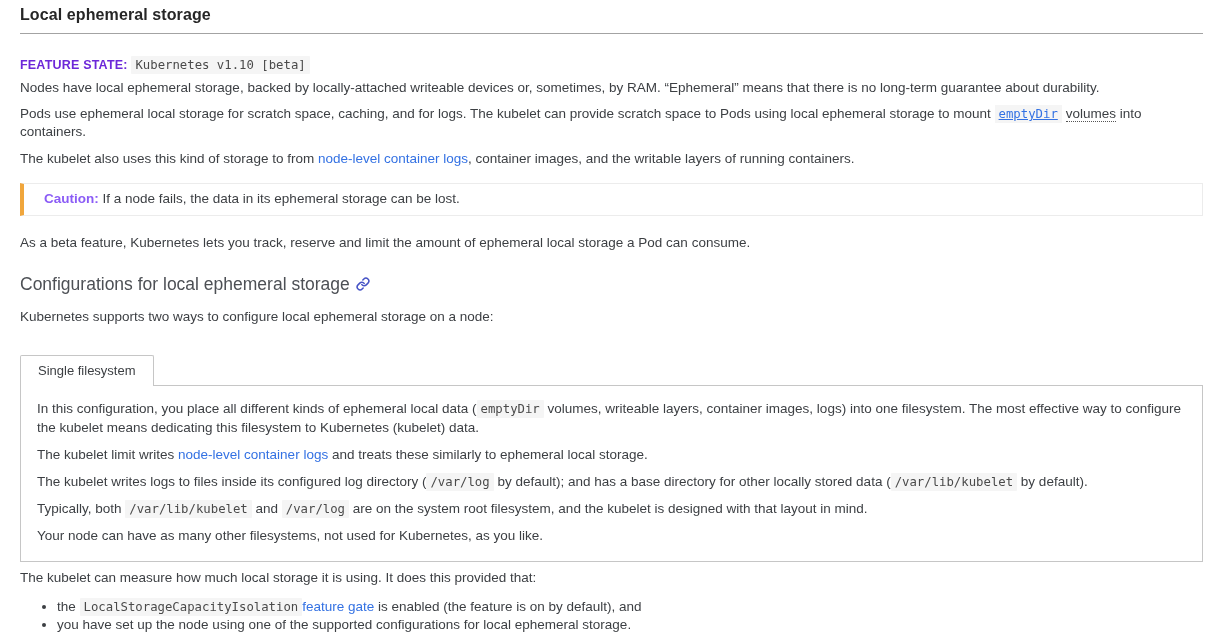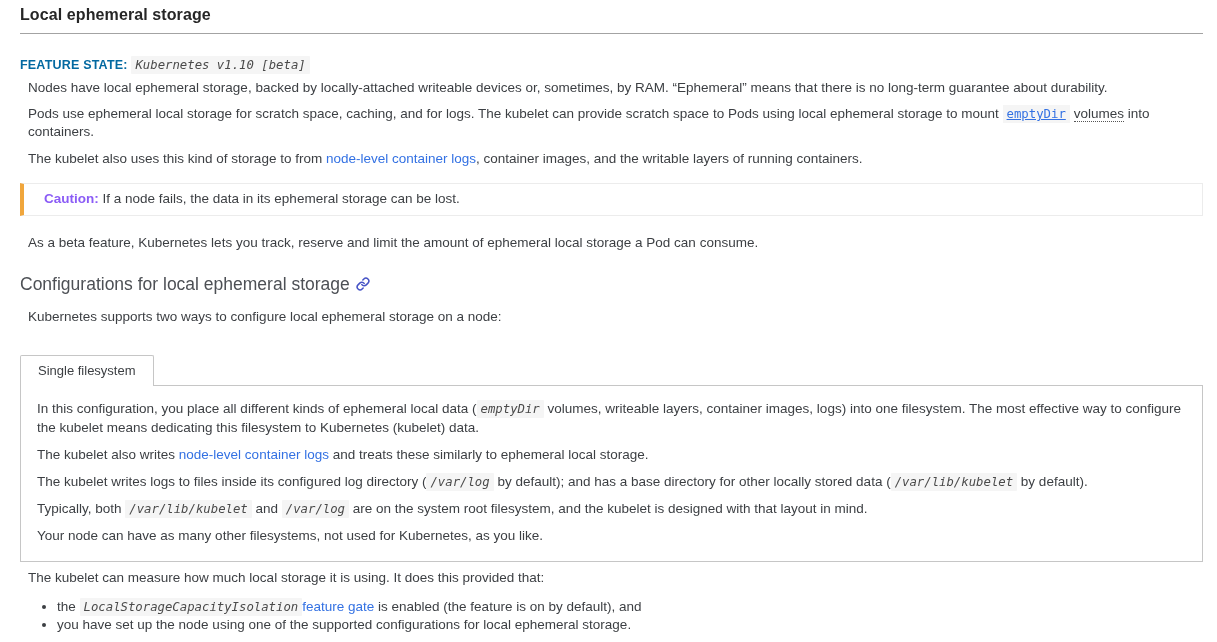--- a/index.html
+++ b/index.html
@@ -11,28 +11,28 @@
   }
   .page { padding: 5px 14px 0 20px; }
 
   h1.page-title {
     font-size: 16px; font-weight: 700; color: #262626;
     margin: 0 0 7px 0; letter-spacing: 0.1px;
   }
   hr.title-rule { border: none; border-top: 1px solid #a3a3a3; margin: 0 0 22px 0; }
 
   .feature-state { margin: 0 0 5px 0; }
-  .feature-state b { font-size: 12.5px; color: #0369a1; letter-spacing: 0.2px; }
+  .feature-state b { font-size: 12.5px; color: #6d28d9; letter-spacing: 0.2px; }
 
   code, .code {
     font-family: "DejaVu Sans Mono", "Liberation Mono", monospace;
     font-size: 12.3px; background: #f5f5f5; color: #4a4a4a;
-    padding: 2px 4px; border-radius: 1px; white-space: nowrap; font-style: italic;
+    padding: 2px 4px; border-radius: 1px; white-space: nowrap;
   }
-  p { margin: 0 0 9px 8px; }
+  p { margin: 0 0 9px 0; }
 
   a.link { color: #3371e3; text-decoration: none; cursor: pointer; }
   a.code-link {
     font-family: "DejaVu Sans Mono", "Liberation Mono", monospace;
     font-size: 12.3px; background: #f5f5f5; padding: 2px 4px;
     color: #3371e3; text-decoration: underline; cursor: pointer; white-space: nowrap;
   }
   .term { border-bottom: 1px dotted #555; margin-left: 4px; cursor: help; }
 
   .caution {
@@ -97,21 +97,21 @@
         </svg></span></h2>
 
   <p><span>Kubernetes supports two ways to configure local ephemeral storage on a node:</span></p>
 
   <div class="tabs">
     <div class="tab active">Single filesystem</div>
   </div>
 
   <div class="tab-panel">
     <p><span>In this configuration, you place all different kinds of ephemeral local data (</span><code>emptyDir</code><span> volumes, writeable layers, container images, logs) into one filesystem. The most effective way to configure the kubelet means dedicating this filesystem to Kubernetes (kubelet) data.</span></p>
-    <p><span>The kubelet also writes </span><a class="link">node-level container logs</a><span> and treats these similarly to ephemeral local storage.</span></p>
+    <p><span>The kubelet limit writes </span><a class="link">node-level container logs</a><span> and treats these similarly to ephemeral local storage.</span></p>
     <p><span>The kubelet writes logs to files inside its configured log directory (</span><code>/var/log</code><span> by default); and has a base directory for other locally stored data (</span><code>/var/lib/kubelet</code><span> by default).</span></p>
     <p><span>Typically, both </span><code>/var/lib/kubelet</code><span> and </span><code>/var/log</code><span> are on the system root filesystem, and the kubelet is designed with that layout in mind.</span></p>
     <p><span>Your node can have as many other filesystems, not used for Kubernetes, as you like.</span></p>
   </div>
 
   <p class="after-panel"><span>The kubelet can measure how much local storage it is using. It does this provided that:</span></p>
 
   <ul class="checks">
     <li><span>the </span><code>LocalStorageCapacityIsolation</code><a class="link">feature gate</a><span> is enabled (the feature is on by default), and</span></li>
     <li><span>you have set up the node using one of the supported configurations for local ephemeral storage.</span></li>

